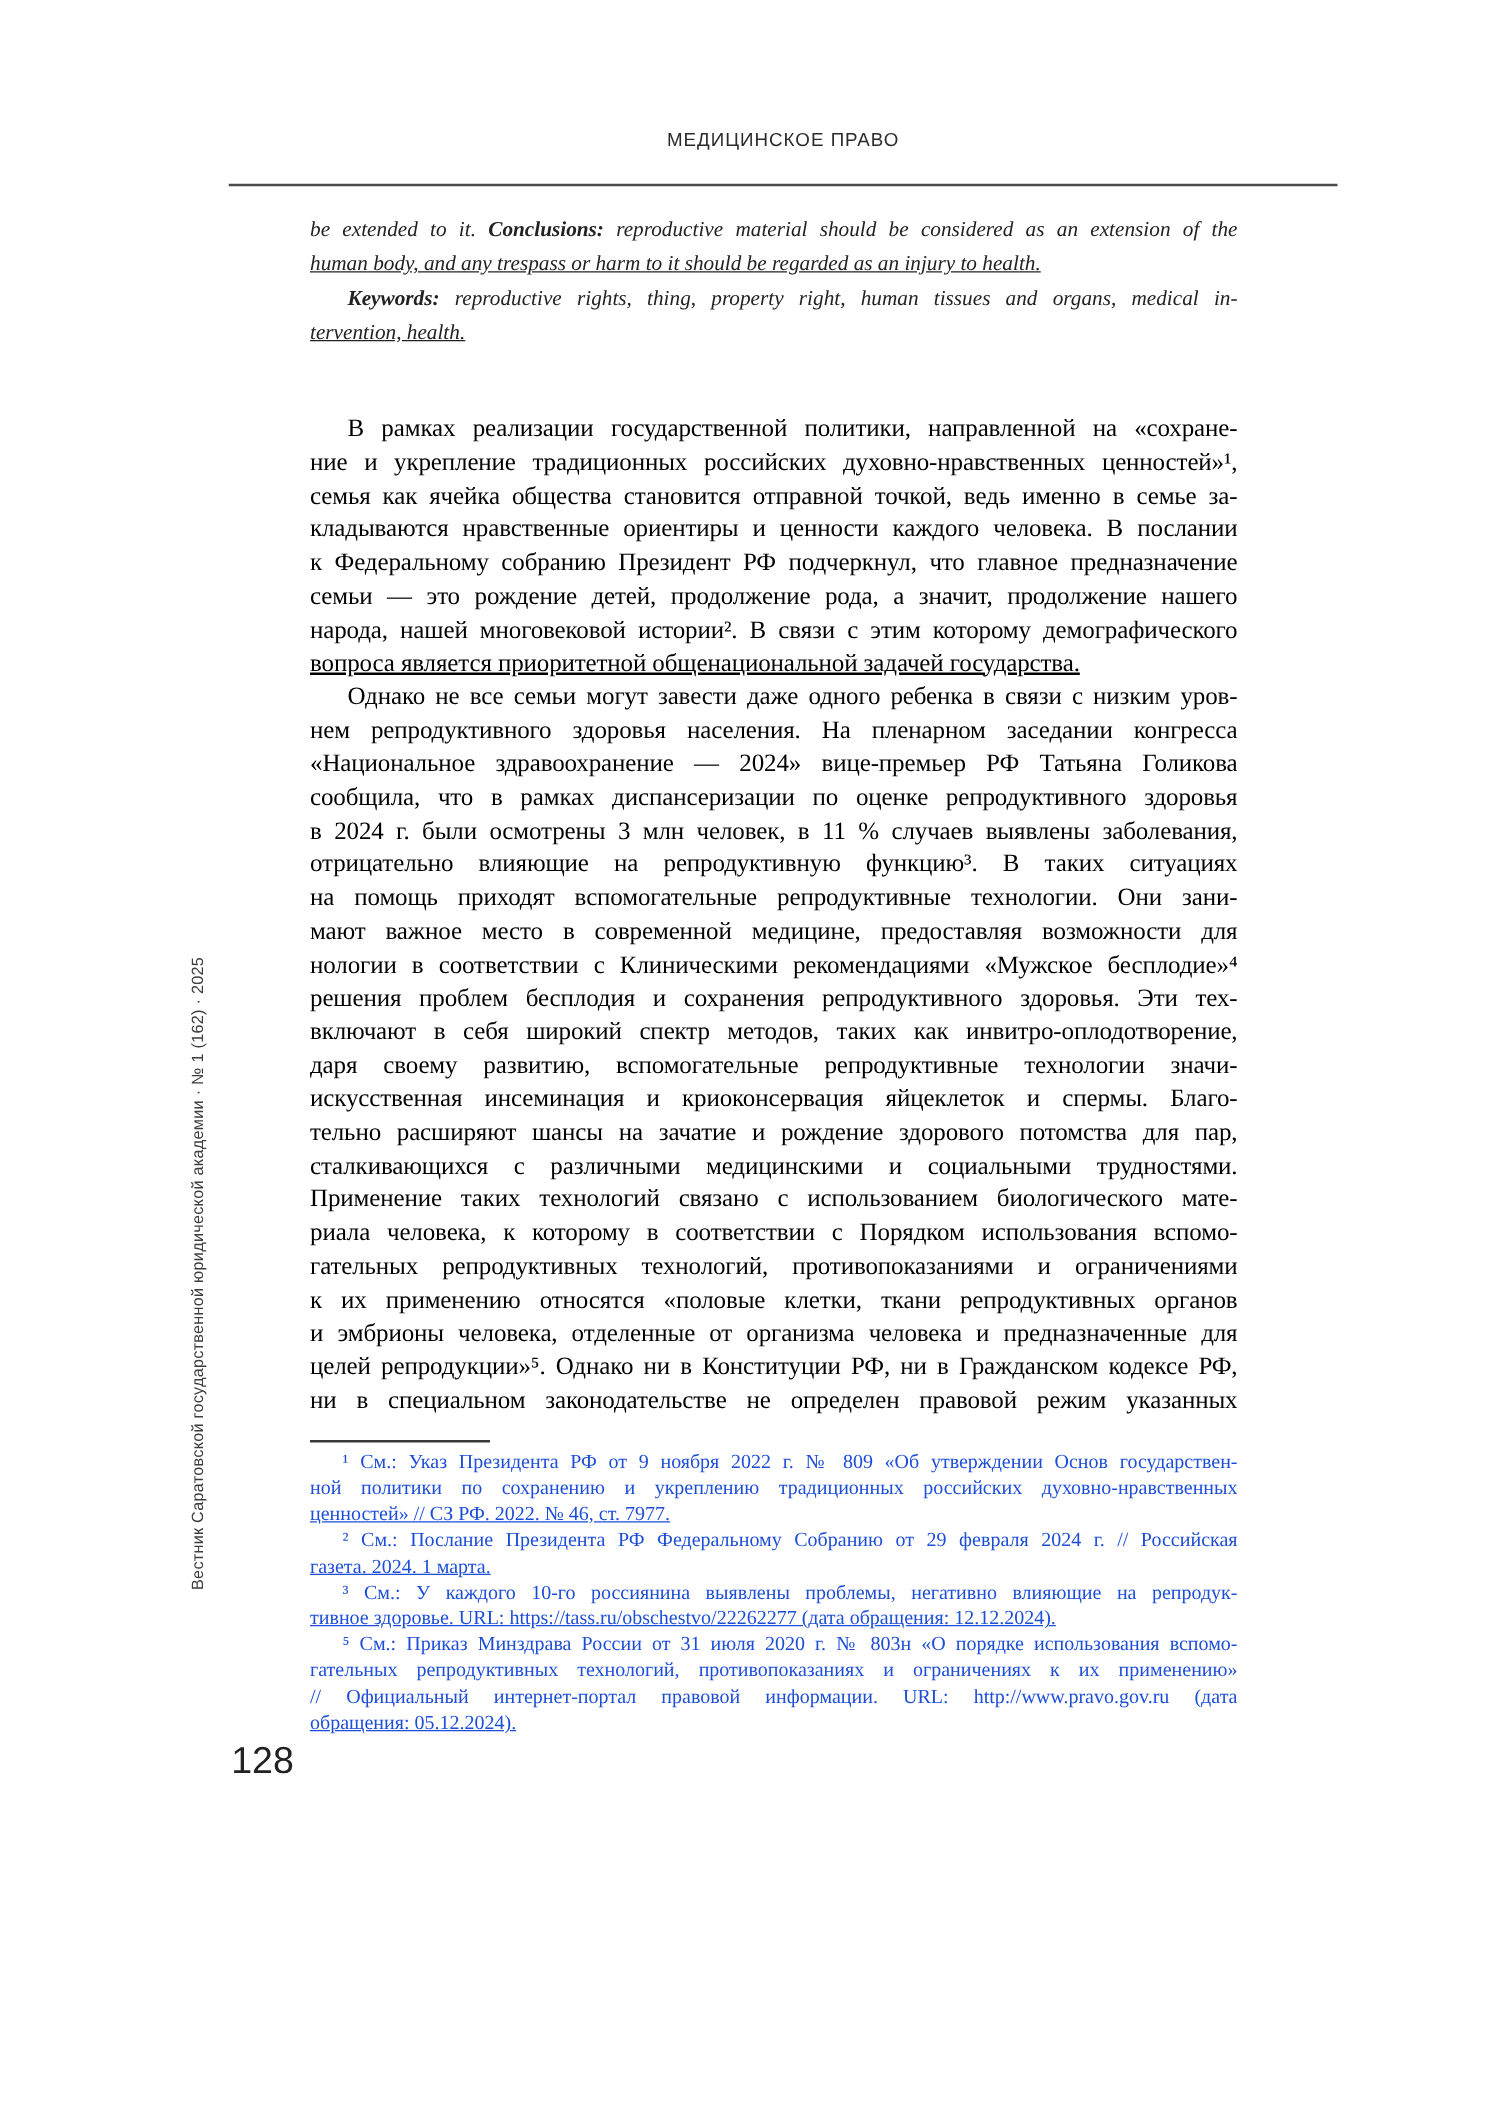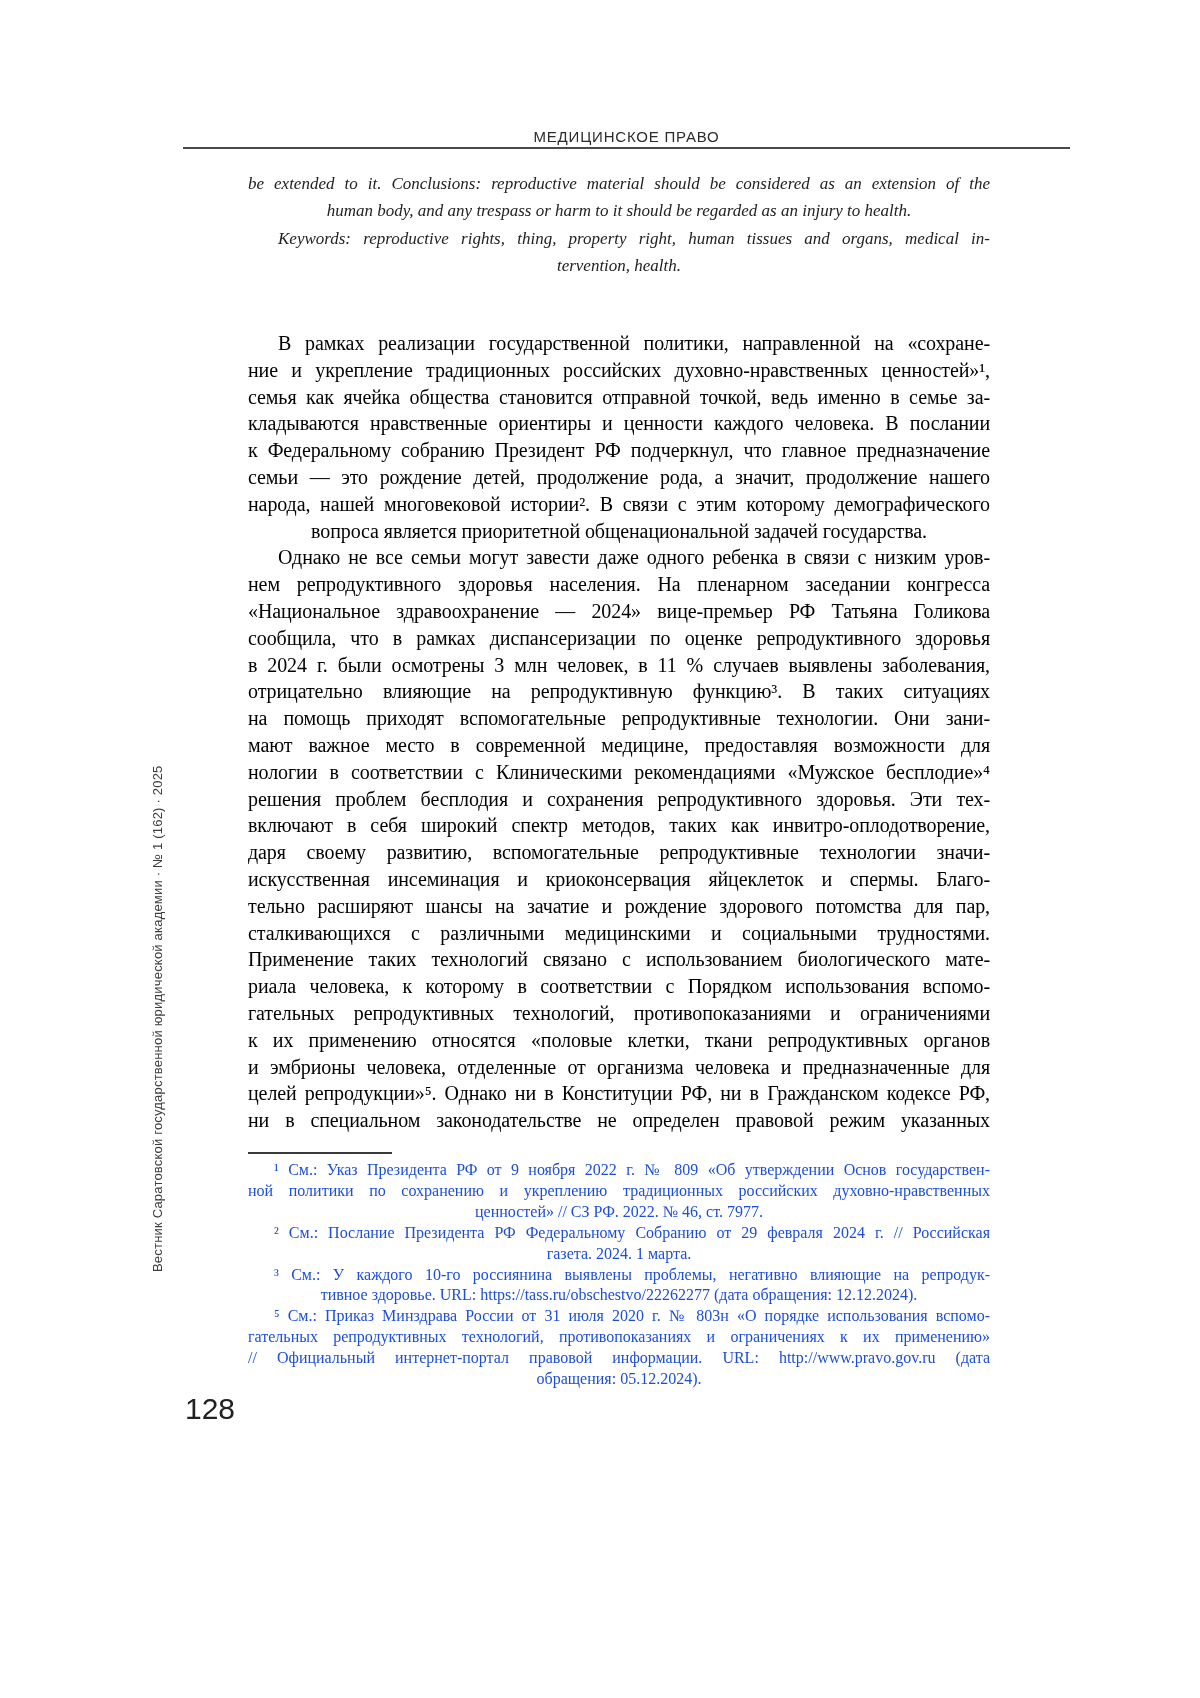--- a/index.html
+++ b/index.html
@@ -1,36 +1,36 @@
 <!DOCTYPE html>
 <html><head>
 <meta charset="utf-8">
 <style>
   html,body{margin:0;padding:0;background:#ffffff;}
   .page{
     position:relative;width:1200px;height:1698px;background:#ffffff;overflow:hidden;
     font-family:"Liberation Serif","DejaVu Serif",serif;color:#1c1c1c;
   }
   .running-head{
-    position:absolute;top:128px;left:183px;width:887px;text-align:center;
+    position:absolute;top:104px;left:183px;width:887px;text-align:center;
     font-family:"Liberation Sans","DejaVu Sans",sans-serif;
     font-size:15px;letter-spacing:0.8px;color:#2b2b2b;
   }
   .head-rule{position:absolute;top:147px;left:183px;width:887px;height:0;border-top:2px solid #4a4a4a;}
   .abstract{
     position:absolute;top:170px;left:248px;width:742px;
     font-style:italic;font-size:17px;line-height:27.3px;color:#222;
   }
-  .abstract .b{font-weight:normal;}
+  .abstract .b{font-weight:bold;}
   .article-body{
     position:absolute;top:330px;left:248px;width:742px;
     font-size:20px;line-height:26.8px;letter-spacing:-0.1px;color:#000000;
   }
   .ln{text-align:justify;text-align-last:justify;overflow:hidden;}
-  .ln.noj{text-align:center;text-align-last:auto;}
+  .ln.noj{text-align:left;text-align-last:auto;text-decoration:underline;}
   .ln.ind{text-indent:30px;}
   .fn-rule{position:absolute;top:1152px;left:248px;width:144px;height:0;border-top:2px solid #3a3a3a;}
   .footnotes{
     position:absolute;top:1160px;left:248px;width:742px;
     font-size:16px;line-height:20.9px;color:#1d4ed8;
   }
   .footnotes .ln.ind{text-indent:26px;}
   .sidebar-caption{
     position:absolute;left:150px;top:1272px;width:500px;
     transform-origin:0 0;transform:rotate(-90deg);

